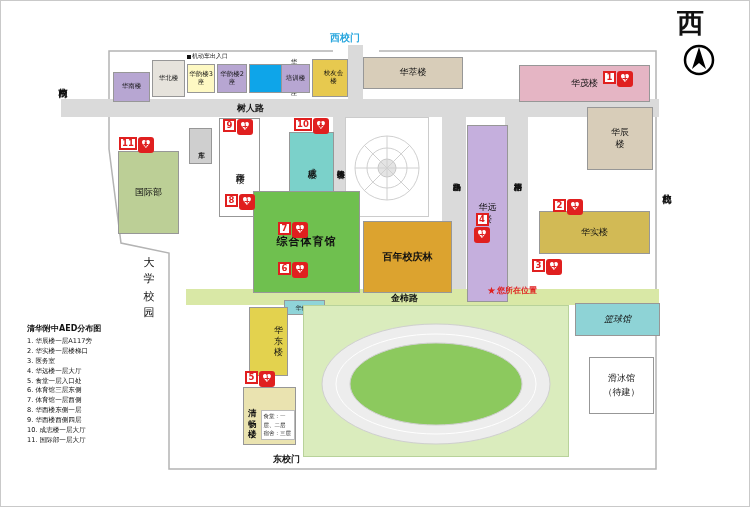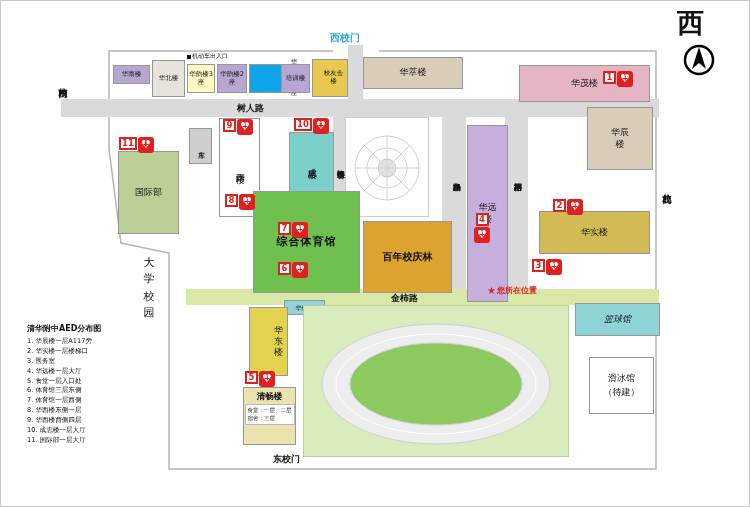--- a/index.html
+++ b/index.html
@@ -33,21 +33,21 @@
   .gate-south{left:54px;top:80px;font-size:9px}
   .gate-north{left:658px;top:186px;font-size:9px}
   .gate-east{left:271px;top:452px;font-size:9px}
 
   
   .bld{position:absolute;z-index:2;display:flex;align-items:center;justify-content:center;
        border:1px solid #979797;text-align:center}
   .bl{font-size:8px;line-height:1.25;color:#111}
   .wrap2{display:inline-block;width:21px;word-break:break-all}
 
-  .b-huanan{left:112px;top:64px;width:37px;height:19px}
+  .b-huanan{left:112px;top:71px;width:37px;height:30px}
   .b-huabei{left:151px;top:59px;width:33px;height:37px}
   .b-huayun3{left:186px;top:63px;width:28px;height:29px}
   .b-huayun2{left:216px;top:63px;width:30px;height:29px}
   .b-huayun1{left:248px;top:63px;width:30px;height:29px}
   .b-peixun{left:280px;top:63px;width:29px;height:29px}
   .b-xiaoyouhui{left:311px;top:58px;width:36px;height:38px}
   .small-b .bl{font-size:6.5px;line-height:1.2}
   .b-huacui{left:362px;top:56px;width:100px;height:32px}
   .b-huacui .bl,.b-huamao .bl,.b-huashi .bl,.b-guojibu .bl,.b-basketball .bl{font-size:9px}
   .b-huamao{left:518px;top:64px;width:131px;height:37px}
@@ -63,21 +63,21 @@
   .b-huayuan{left:466px;top:124px;width:41px;height:177px}
   .b-huayuan .bl{font-size:9px}
   .b-gym{left:252px;top:190px;width:107px;height:102px}
   .b-gym .bl{font-size:11px;font-weight:bold;letter-spacing:1px}
   .b-centennial{left:362px;top:220px;width:89px;height:72px}
   .b-centennial .bl{font-size:10px;font-weight:bold}
   .b-huaqian{left:283px;top:299px;width:41px;height:15px}
   .b-huaqian .bl{font-size:6px}
   .b-huadong{left:248px;top:306px;width:39px;height:69px}
   .b-huadong .bl{font-size:9px}
-  .b-qingchang{left:242px;top:386px;width:53px;height:58px;flex-direction:column;justify-content:flex-start;padding-top:3px}
+  .b-qingchang{left:242px;top:386px;width:53px;height:58px;flex-direction:row;justify-content:flex-start;padding-top:16px}
   .b-qingchang .bl{font-size:8.5px;font-weight:bold}
   .qc-note{margin-top:2px;background:#fff;border:1px solid #bbb;font-size:5.5px;line-height:1.6;padding:1px 2px;text-align:left}
   .b-basketball{left:574px;top:302px;width:85px;height:33px}
   .b-skating{left:588px;top:356px;width:65px;height:57px;flex-direction:column}
   .b-skating .bl{font-size:9px;line-height:1.5}
 
   
   .fountain{left:344px;top:116px;width:84px;height:100px;position:absolute;z-index:2;background:#fff;border:1px solid #ccc}
 
   

